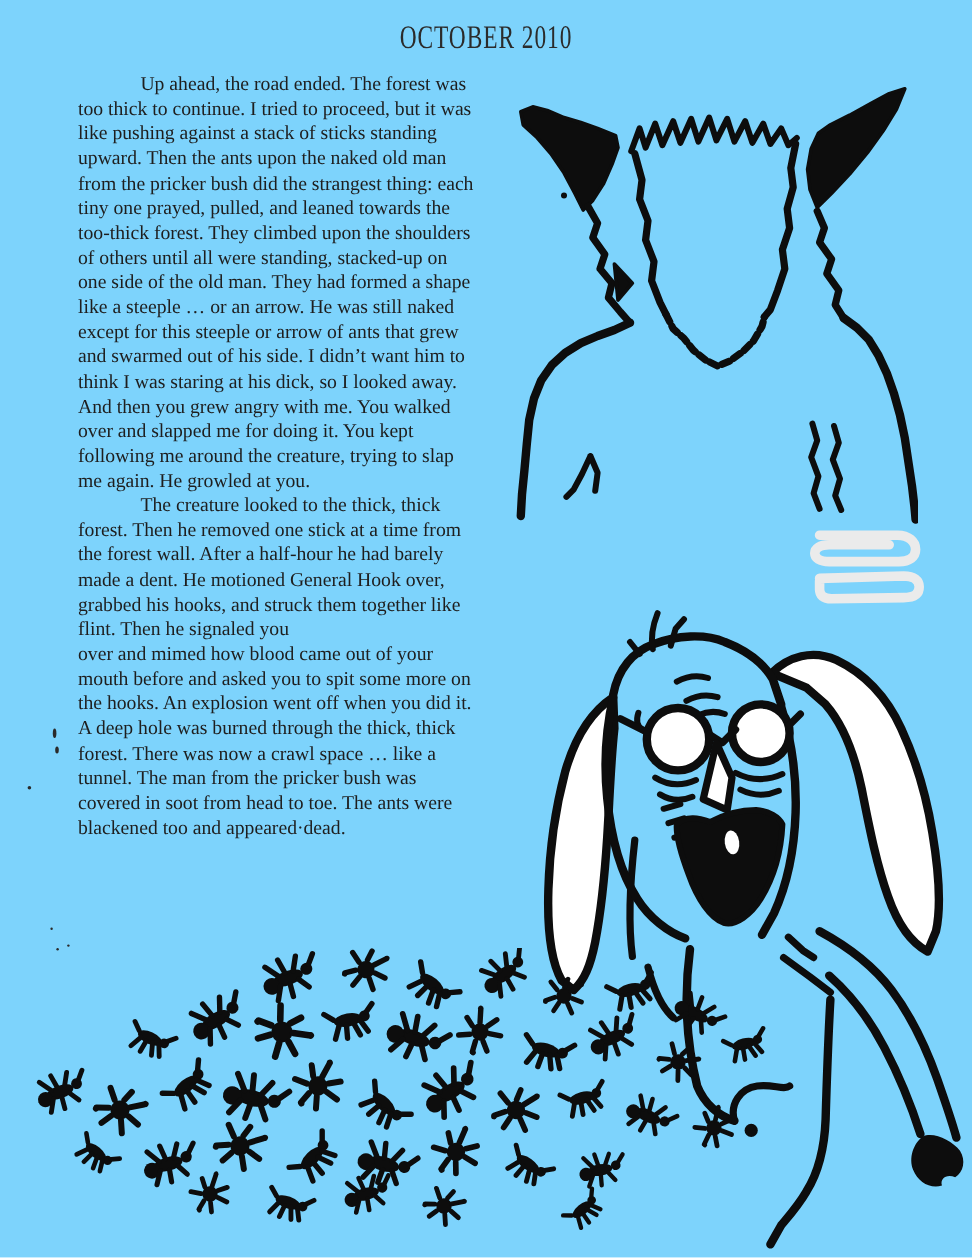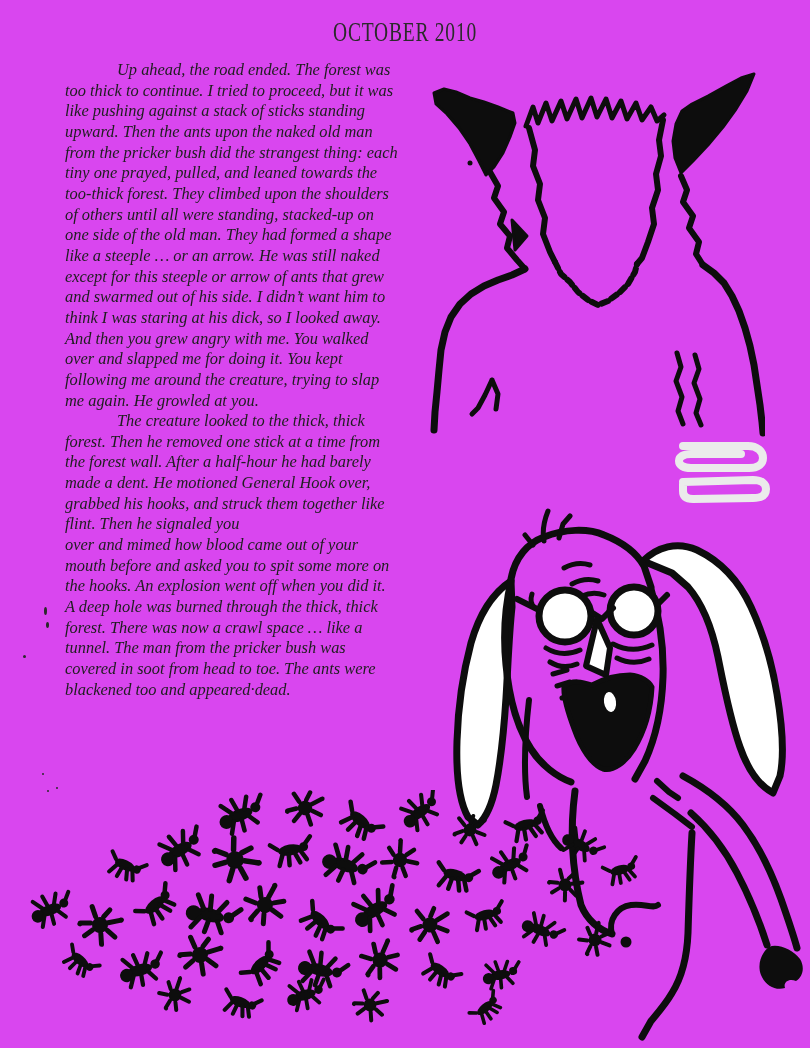--- a/index.html
+++ b/index.html
@@ -1,30 +1,30 @@
 <!DOCTYPE html>
 <html><head>
 <meta charset="utf-8">
 <style>
   html,body{margin:0;padding:0;background:#ffffff;}
   .page{
-    position:relative;width:810px;height:1048px;background:#d946ef;
+    position:relative;width:810px;height:1048px;background:#7dd3fc;
     overflow:hidden;font-family:"Liberation Serif",serif;
   }
   .title{
     position:absolute;top:17px;left:50%;
     transform:translateX(-50%) scale(0.78,1.1);transform-origin:center top;
     font-size:25px;font-weight:normal;letter-spacing:1px;color:#2b2b2b;
     white-space:nowrap;margin:0;font-family:"Liberation Serif",serif;
   }
   .text-col{
     position:absolute;left:65px;top:60px;width:334px;
     color:#1e1e1e;font-size:16.4px;line-height:20.65px;text-align:left;
   }
-  .text-col p{margin:0;text-indent:52px;white-space:pre-line;font-style:italic;}
+  .text-col p{margin:0;text-indent:52px;white-space:pre-line;}
   .ill{position:absolute;}
   .speck{position:absolute;background:#2a2a2a;border-radius:50%;}
 </style>
 </head>
 <body>
 
 <div class="page">
 
   <h1 class="title">OCTOBER 2010</h1>
 

